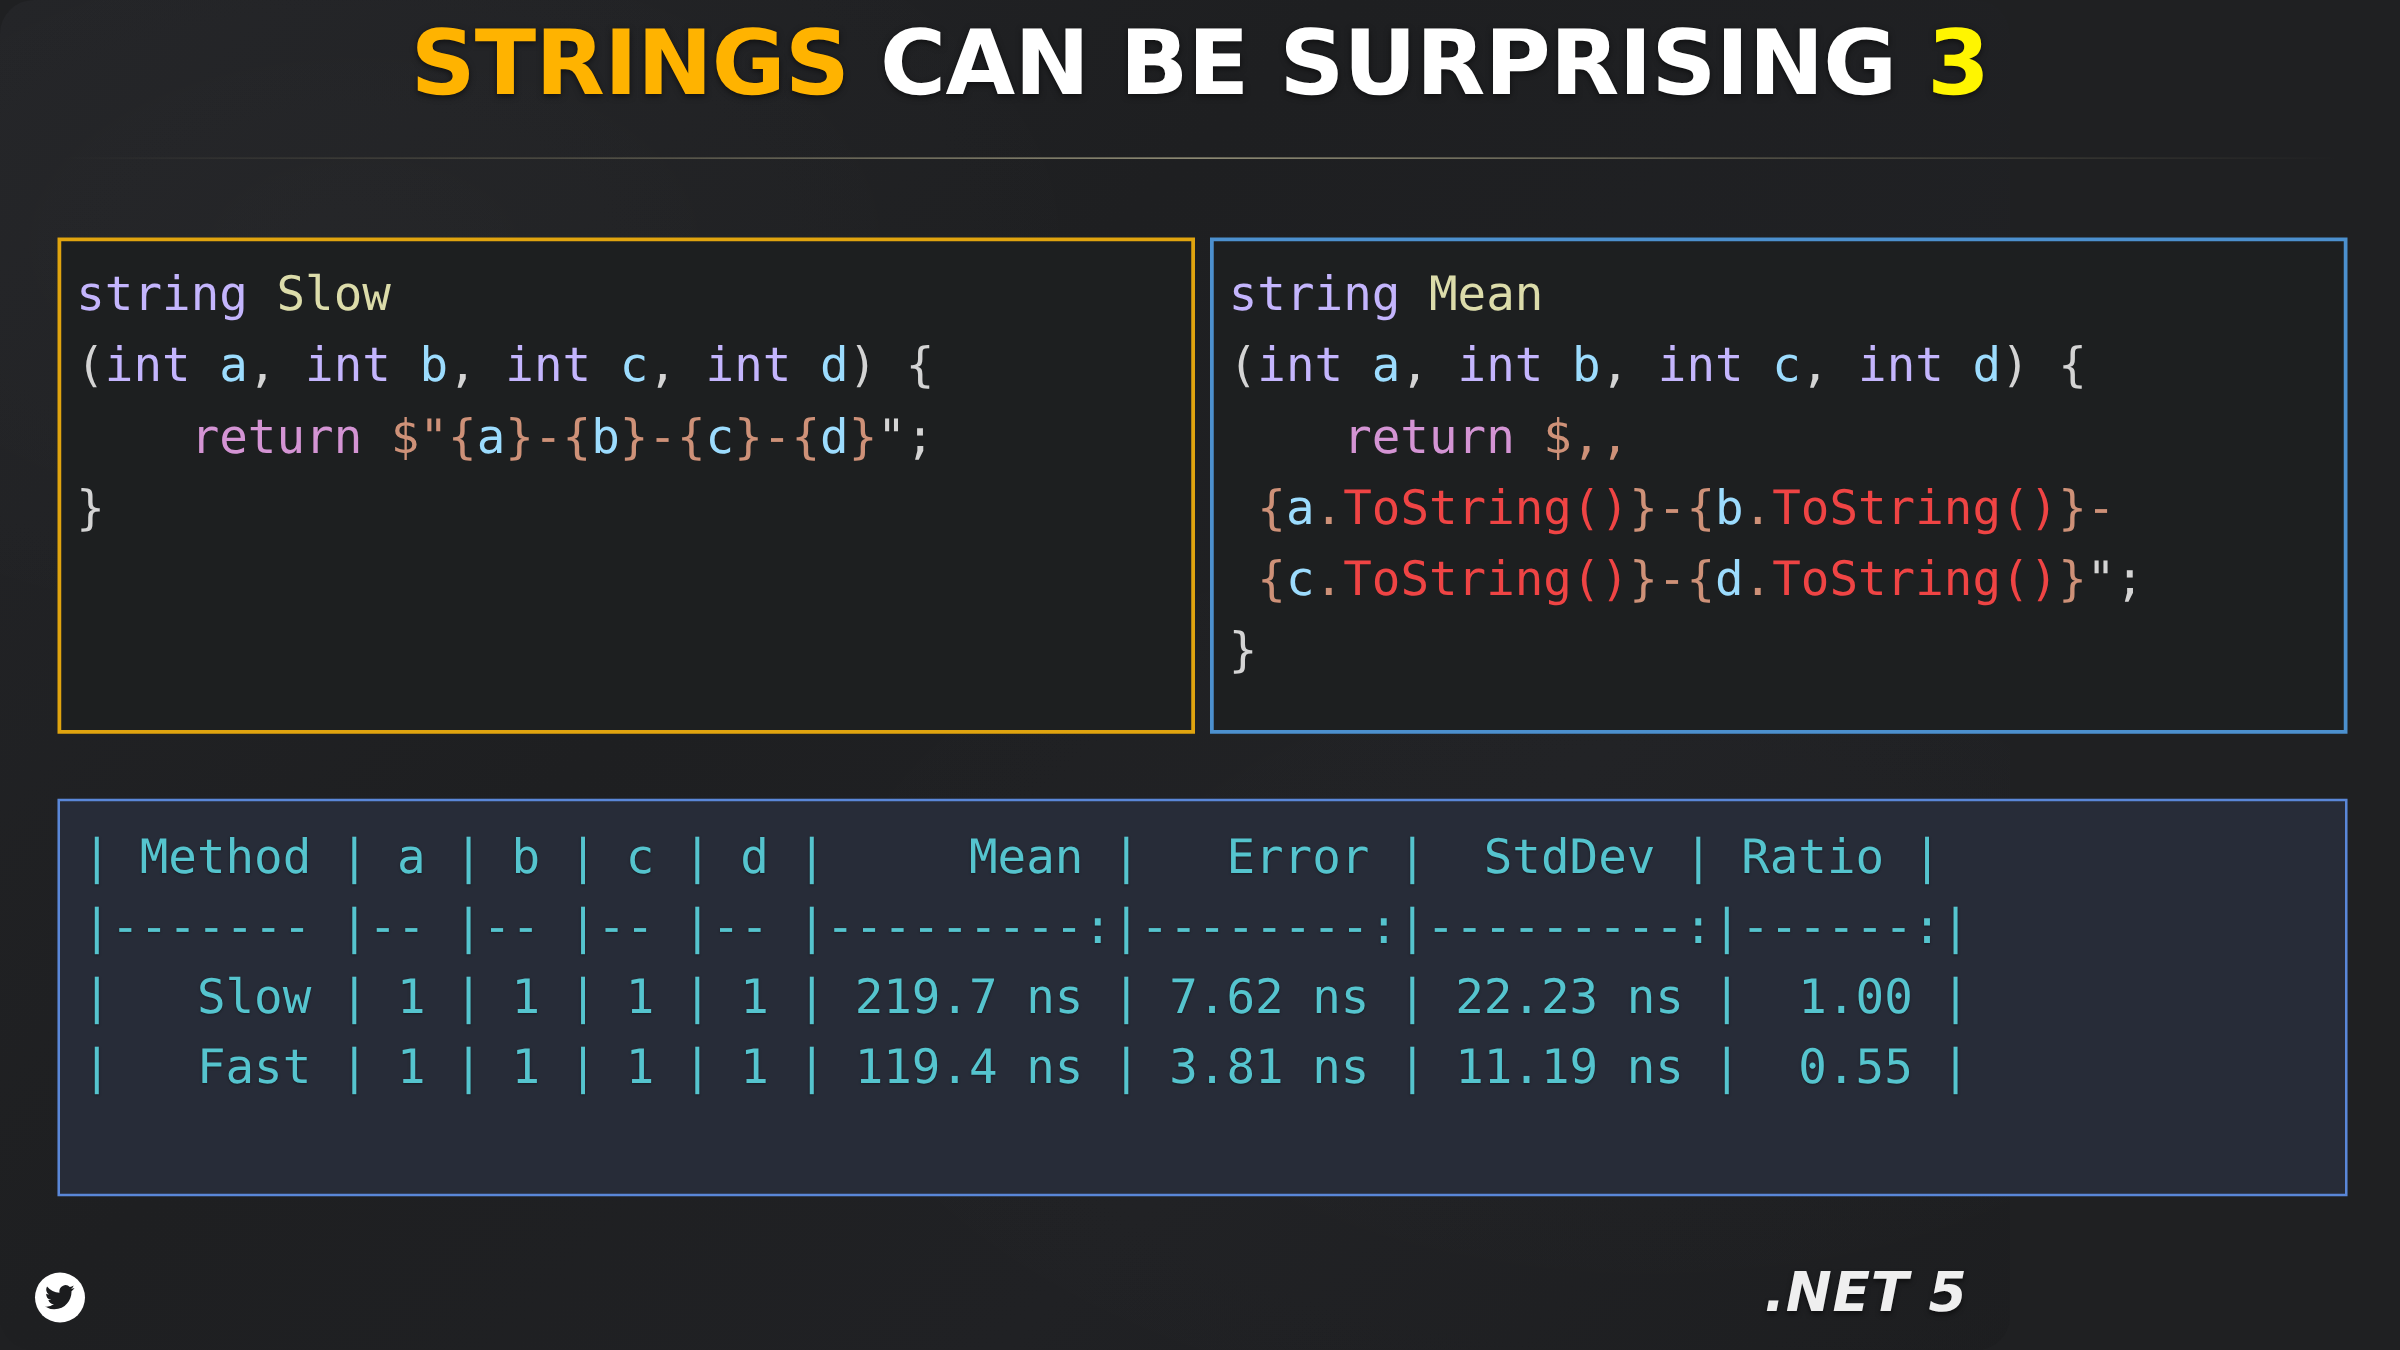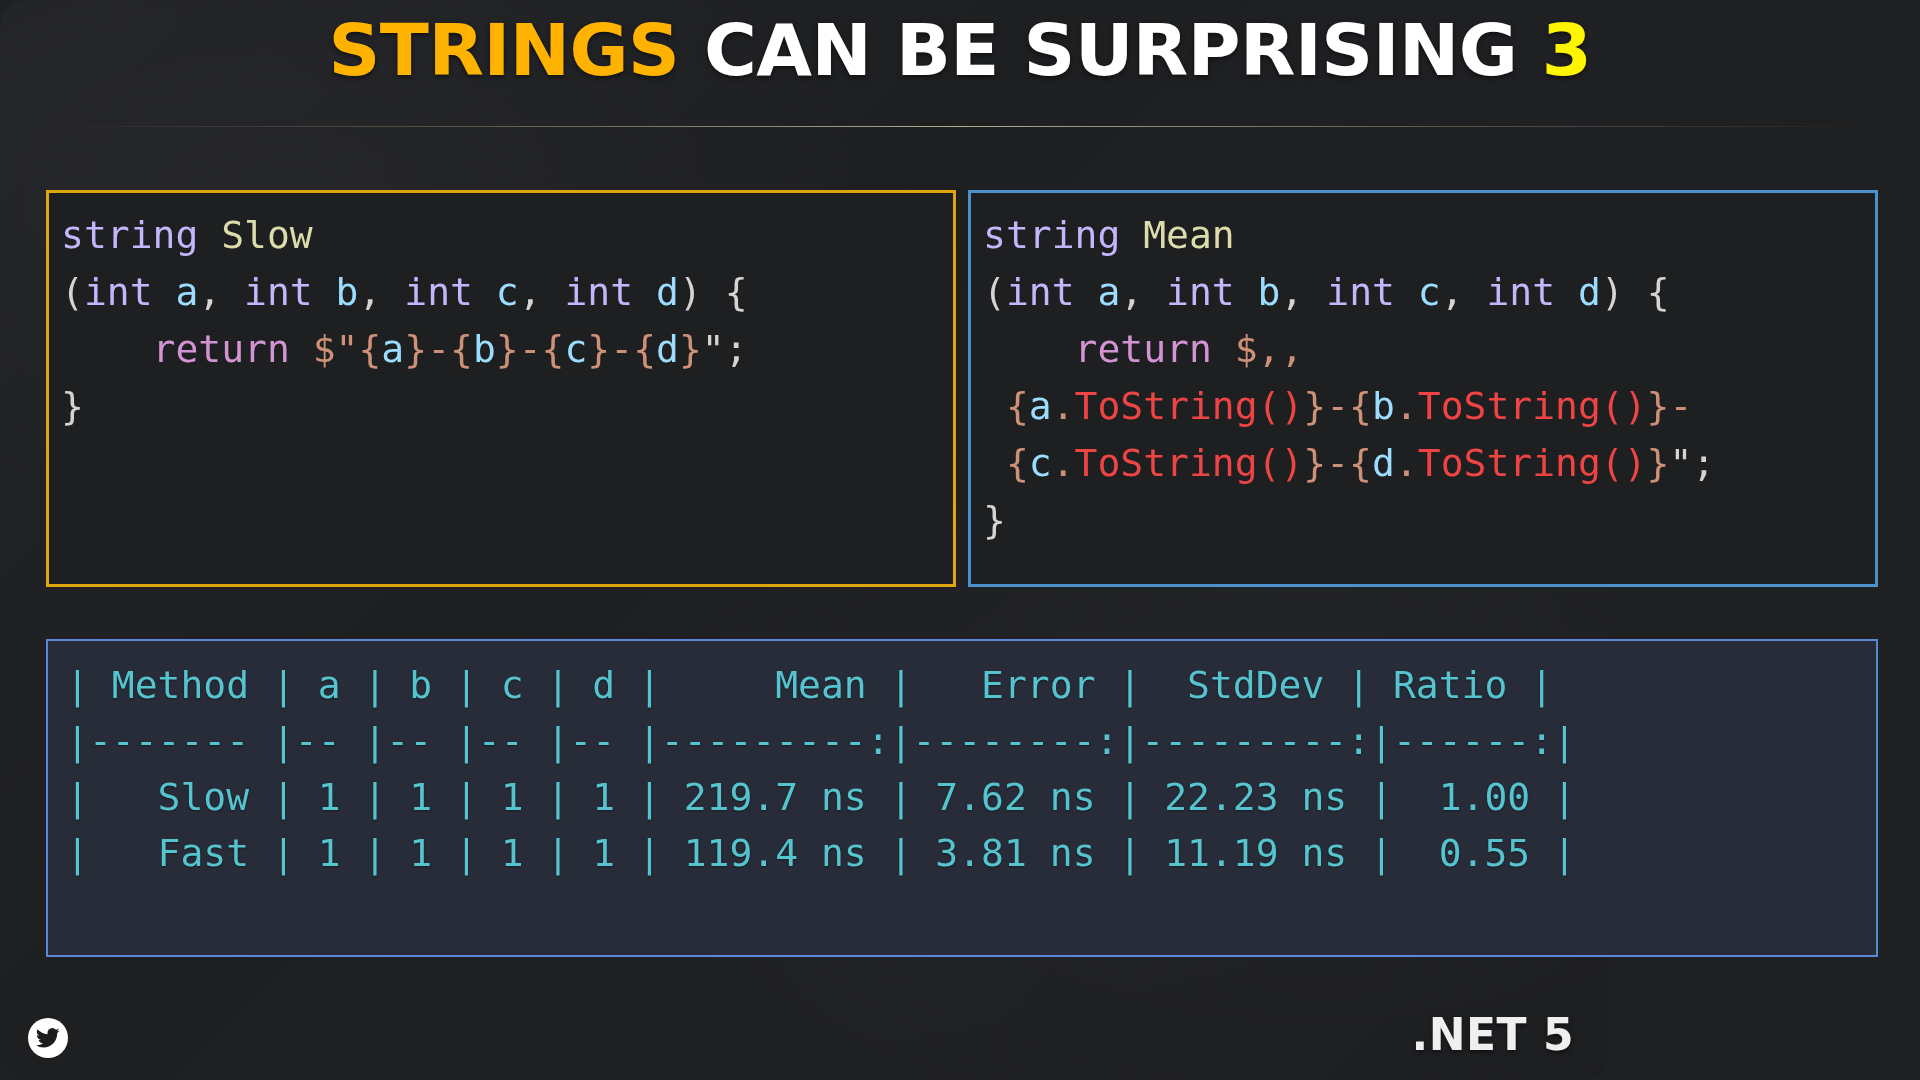--- a/index.html
+++ b/index.html
@@ -112,20 +112,21 @@
     letter-spacing:0.2px;
   }
   #footer-right {
     position:absolute; right:34px; bottom:20px;
     color:#EFEFEF;
     font-family:"DejaVu Sans", sans-serif;
     font-weight:bold;
     font-size:44px;
     letter-spacing:0.5px;
     text-shadow:0 2px 4px rgba(0,0,0,0.5);
+    font-style:italic;
   }
 </style>
 </head>
 <body>
 
 <div id="slide">
 
   <div id="title"><span class="t-strings">STRINGS</span><span class="t-mid"> CAN BE SURPRISING </span><span class="t-num">3</span></div>
 
   <div id="header-rule"></div>

